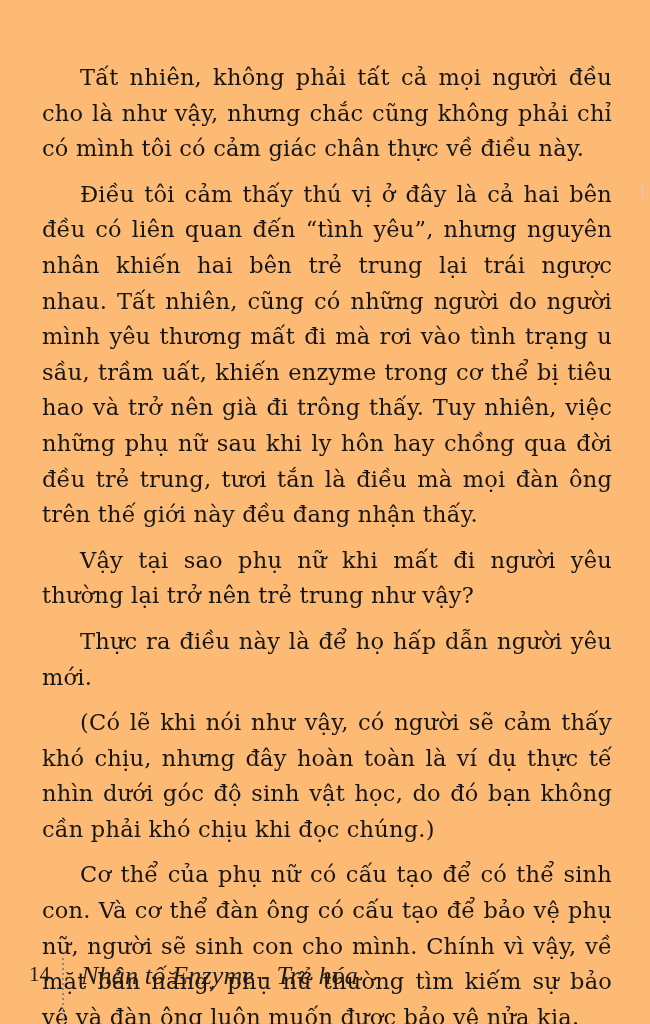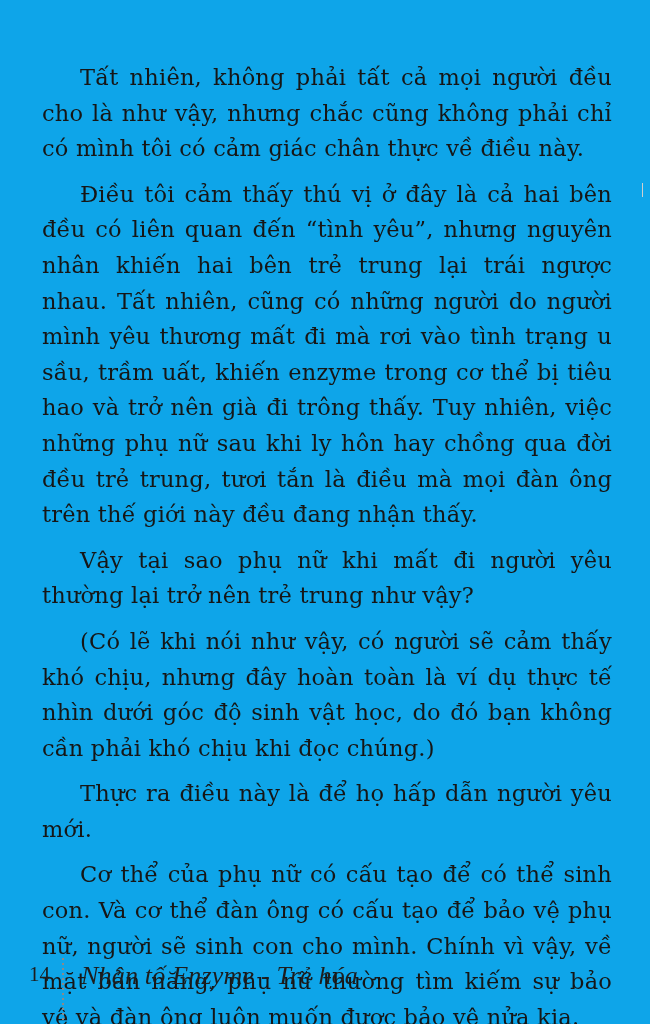--- a/index.html
+++ b/index.html
@@ -5,21 +5,21 @@
   html, body {
     margin: 0;
     padding: 0;
     background: #e9e9e9;
   }
   .book-page {
     position: relative;
     width: 650px;
     height: 1024px;
     margin: 0 auto;
-    background: #0ea5e9;
+    background: #fdba74;
     overflow: hidden;
     color: #161616;
   }
   .page-text {
     position: absolute;
     left: 42px;
     top: 60px;
     width: 570px;
     font-family: "DejaVu Serif", "Liberation Serif", serif;
     font-size: 22.5px;
@@ -80,22 +80,22 @@
 </style>
 </head>
 <body>
 
 <div class="book-page">
 
   <div class="page-text">
     <p>Tất nhiên, không phải tất cả mọi người đều cho là như vậy, nhưng chắc cũng không phải chỉ có mình tôi có cảm giác chân thực về điều này.</p>
     <p>Điều tôi cảm thấy thú vị ở đây là cả hai bên đều có liên quan đến “tình yêu”, nhưng nguyên nhân khiến hai bên trẻ trung lại trái ngược nhau. Tất nhiên, cũng có những người do người mình yêu thương mất đi mà rơi vào tình trạng u sầu, trầm uất, khiến enzyme trong cơ thể bị tiêu hao và trở nên già đi trông thấy. Tuy nhiên, việc những phụ nữ sau khi ly hôn hay chồng qua đời đều trẻ trung, tươi tắn là điều mà mọi đàn ông trên thế giới này đều đang nhận thấy.</p>
     <p>Vậy tại sao phụ nữ khi mất đi người yêu thường lại trở nên trẻ trung như vậy?</p>
+    <p>Thực ra điều này là để họ hấp dẫn người yêu mới.</p>
     <p>(Có lẽ khi nói như vậy, có người sẽ cảm thấy khó chịu, nhưng đây hoàn toàn là ví dụ thực tế nhìn dưới góc độ sinh vật học, do đó bạn không cần phải khó chịu khi đọc chúng.)</p>
-    <p>Thực ra điều này là để họ hấp dẫn người yêu mới.</p>
     <p>Cơ thể của phụ nữ có cấu tạo để có thể sinh con. Và cơ thể đàn ông có cấu tạo để bảo vệ phụ nữ, người sẽ sinh con cho mình. Chính vì vậy, về mặt bản năng, phụ nữ thường tìm kiếm sự bảo vệ và đàn ông luôn muốn được bảo vệ nửa kia.</p>
   </div>
 
   <div class="scan-artifact"></div>
 
   <div class="page-footer">
     <span class="page-number">14</span>
     <span class="footer-divider"></span>
     <span class="running-title">Nhân tố Enzyme - Trẻ hóa</span>
   </div>

